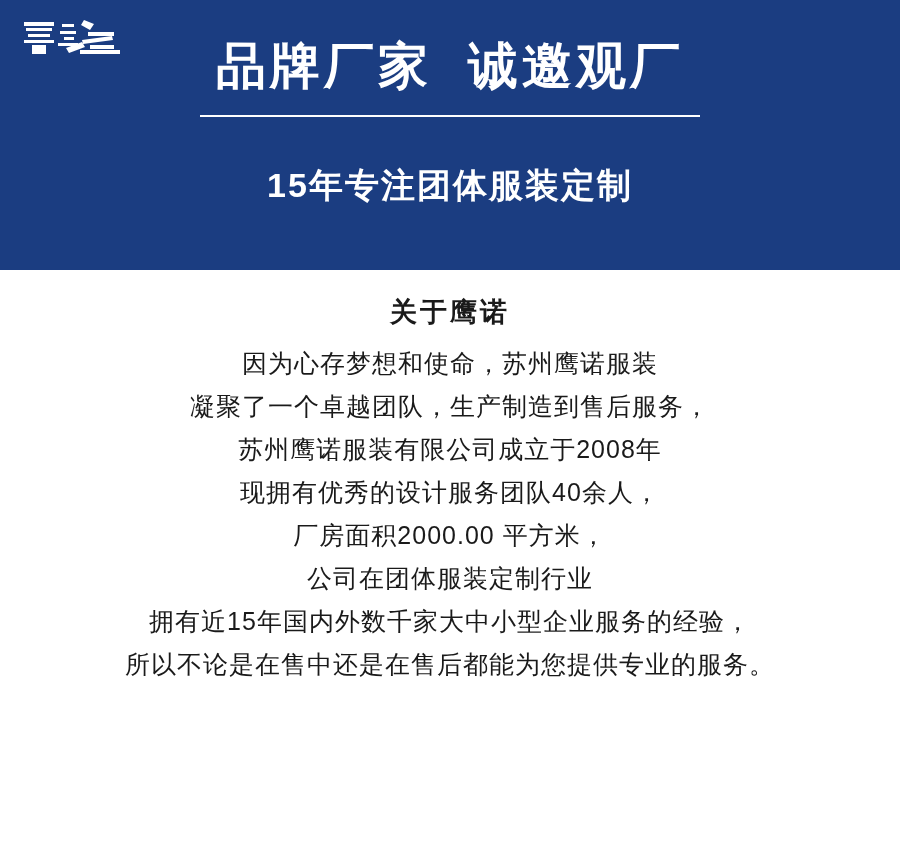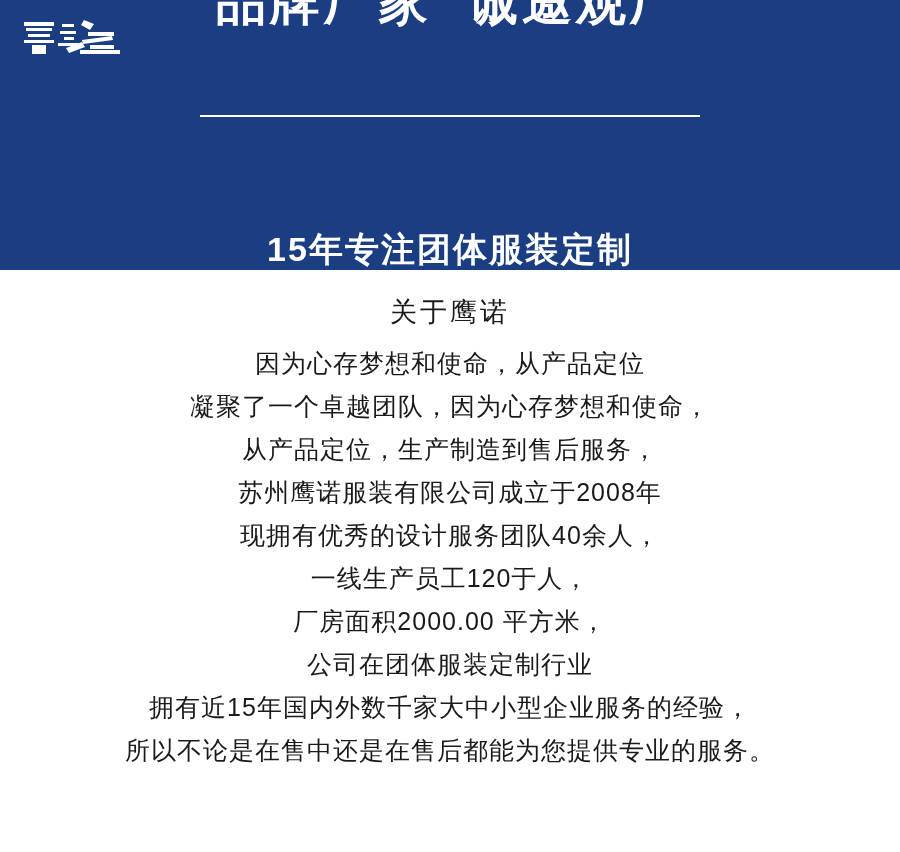--- a/index.html
+++ b/index.html
@@ -42,21 +42,21 @@
   }
   .banner-center {
     position: absolute;
     left: 0;
     top: 0;
     width: 900px;
     height: 270px;
     display: flex;
     flex-direction: column;
     align-items: center;
-    justify-content: space-between;
+    justify-content: center;
   }
   .banner-title {
     color: #ffffff;
     font-size: 50px;
     font-weight: bold;
     letter-spacing: 4px;
     line-height: 1.15;
     margin-top: -26px;
     white-space: pre;
   }
@@ -79,21 +79,21 @@
   .about {
     position: relative;
     width: 900px;
     padding-top: 24px;
     text-align: center;
     background: #ffffff;
   }
   .about-heading {
     color: #1a1a1a;
     font-size: 27px;
-    font-weight: normal;
+    font-weight: bold;
     letter-spacing: 3px;
     line-height: 1.4;
     margin-bottom: 10px;
   }
   .about-lines {
     display: block;
   }
   .about-line {
     color: #1a1a1a;
     font-size: 25px;
@@ -135,26 +135,24 @@
       <div class="banner-title">品牌厂家  诚邀观厂</div>
       <div class="banner-rule"></div>
       <div class="banner-sub">15年专注团体服装定制</div>
     </div>
 
   </div>
 
   <div class="about">
     <div class="about-heading">关于鹰诺</div>
     <div class="about-lines">
-      <div class="about-line">因为心存梦想和使命，从产品定位</div>
-      <div class="about-line">凝聚了一个卓越团队，因为心存梦想和使命，</div>
-      <div class="about-line">从产品定位，生产制造到售后服务，</div>
+      <div class="about-line">因为心存梦想和使命，苏州鹰诺服装</div>
+      <div class="about-line">凝聚了一个卓越团队，生产制造到售后服务，</div>
       <div class="about-line">苏州鹰诺服装有限公司成立于2008年</div>
       <div class="about-line">现拥有优秀的设计服务团队40余人，</div>
-      <div class="about-line">一线生产员工120于人，</div>
       <div class="about-line">厂房面积2000.00 平方米，</div>
       <div class="about-line">公司在团体服装定制行业</div>
       <div class="about-line">拥有近15年国内外数千家大中小型企业服务的经验，</div>
       <div class="about-line">所以不论是在售中还是在售后都能为您提供专业的服务。</div>
     </div>
   </div>
 
 </div>
 
 </body></html>

